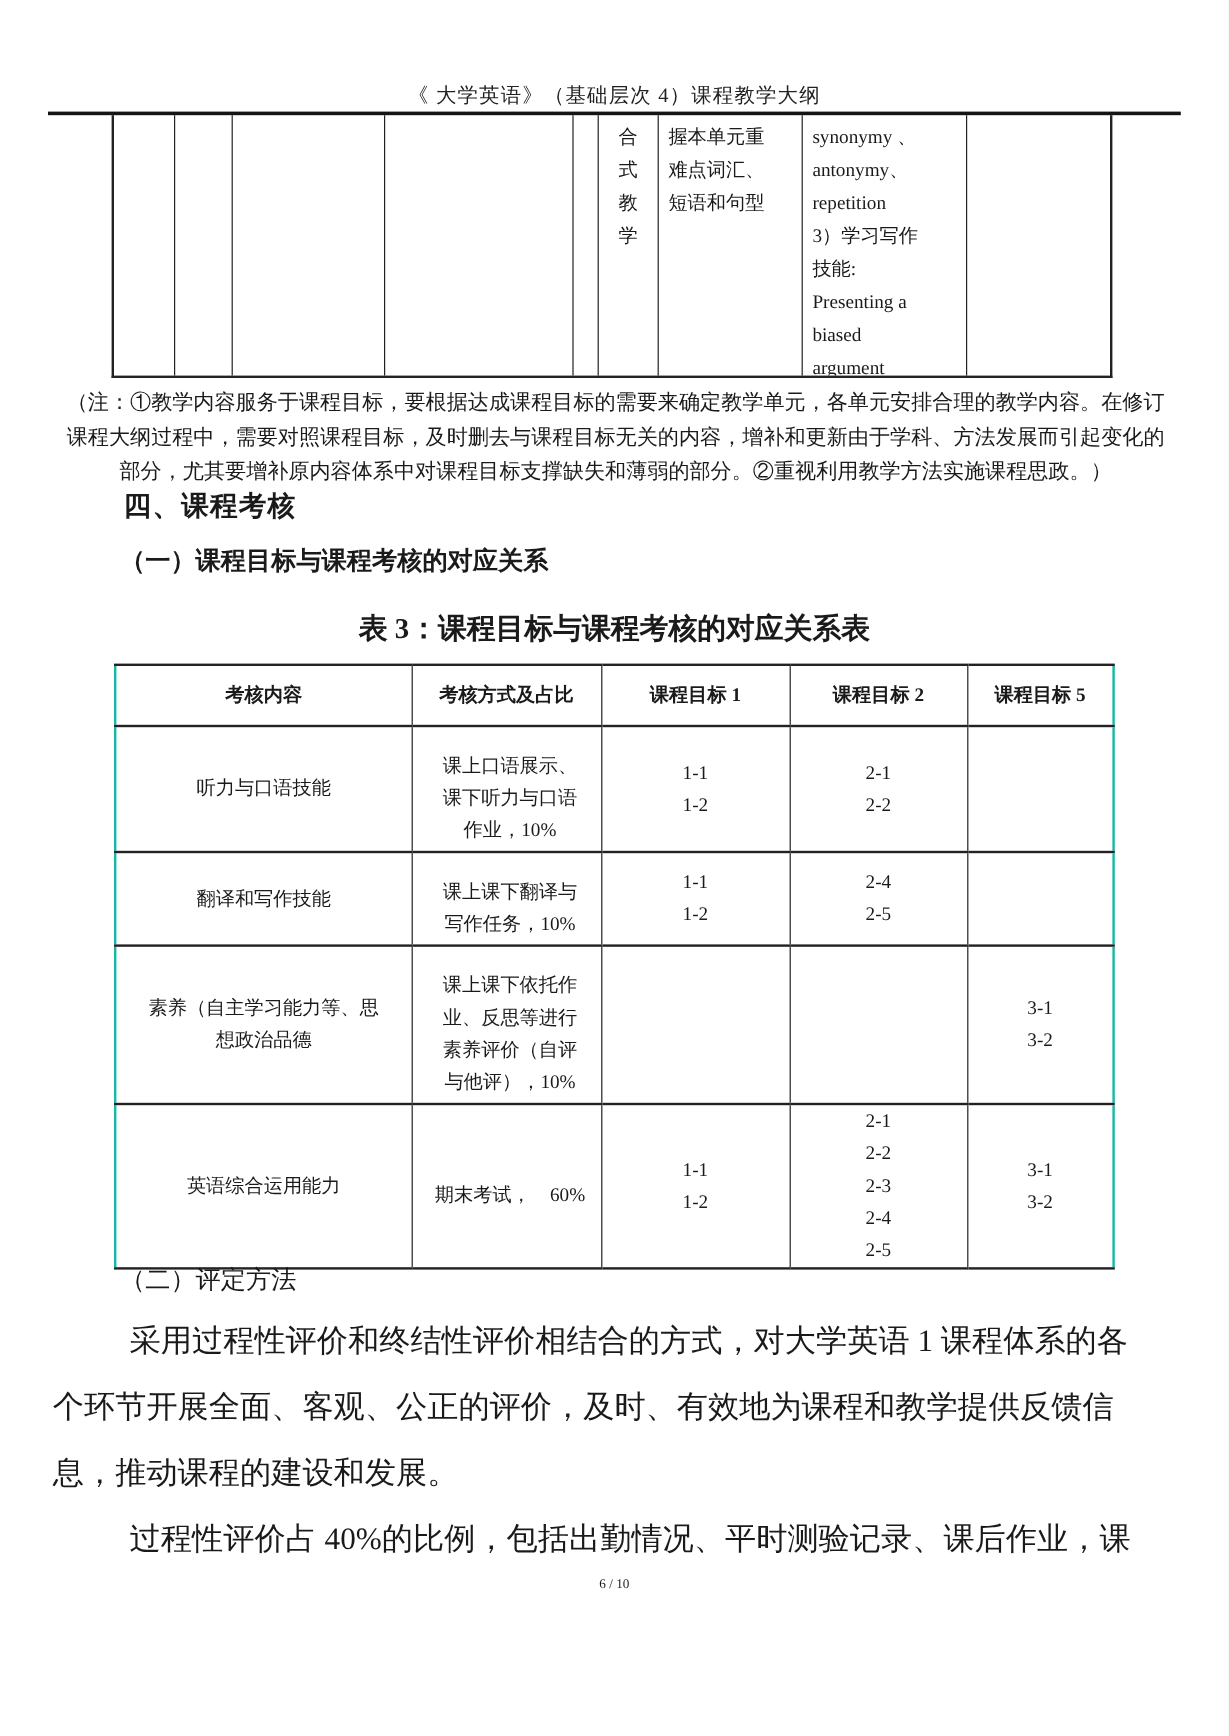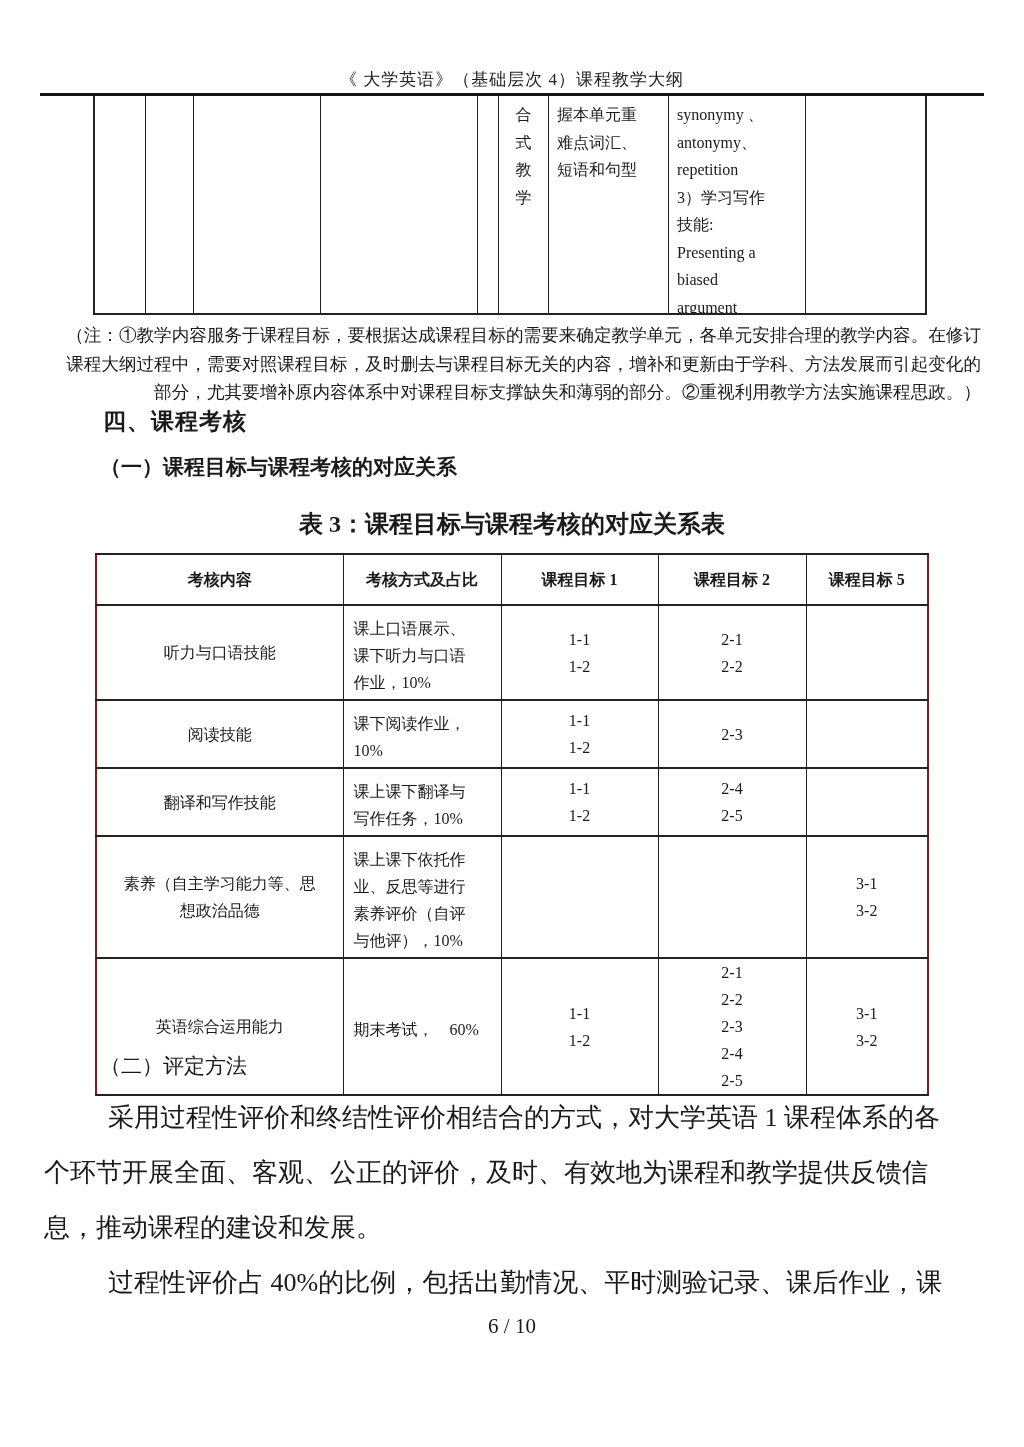--- a/index.html
+++ b/index.html
@@ -33,64 +33,64 @@
   }
   .top-table .cell:last-child { border-right:none; }
   .w0{width:51px} .w1{width:48px} .w2{width:127px} .w3{width:157px}
   .w4{width:21px} .w5{width:50px} .w6{width:120px} .w7{width:137px} .w8{width:121px}
   .tc-center { text-align:center; }
   .tc-pad { padding-left:8px; padding-right:16px; }
 
   
   .note {
     position:absolute; left:45px; top:321px; width:936px;
-    font-size:17.6px; line-height:28.5px; text-align:right;
+    font-size:17.6px; line-height:28.5px; text-align:center;
   }
 
   
   .sec4 {
     position:absolute; left:103px; top:406px;
     font-size:23px; font-weight:700; letter-spacing:1px;
   }
   .sub1 { position:absolute; left:100px; top:453px; font-size:21px;font-weight:bold; }
   .tbl-title {
     position:absolute; left:0; top:508px; width:100%;
     text-align:center; font-size:24px; font-weight:700;
   }
   .sub2 { position:absolute; left:100px; top:1052px; font-size:21px; }
 
   
   .assess {
     position:absolute; left:95px; top:553px; width:832px;
     border-collapse:collapse; table-layout:fixed;
-    border:2px solid #7f1d1d;
+    border:2px solid #14b8a6;
   }
   .assess th, .assess td {
     border-left:1px solid #222; border-right:1px solid #222;
     border-top:2px solid #222; border-bottom:2px solid #222;
     font-size:16px; line-height:27px; padding:0;
     vertical-align:middle; text-align:center; overflow:hidden;
   }
   .assess th { font-weight:700; }
-  .assess td.c-method { text-align:left; padding:9px 4px 3px 10px; }
+  .assess td.c-method { text-align:center; padding:19px 4px 3px 10px; }
   tr.hr{height:51px} tr.r0{height:85px} tr.r1{height:53px}
   tr.r2{height:55px} tr.r3{height:109px} tr.r4{height:134px}
 
   
   .para {
     position:absolute; left:44px; width:928px;
     font-size:26px; line-height:55px; text-indent:64px;
   }
   .para1 { top:1090px; }
   .para2 { top:1255px; }
 
   
   .footer {
     position:absolute; top:1314px; left:0; width:100%;
-    text-align:center; font-size:21px; color:#1a1a1a;
+    text-align:center; font-size:11px; color:#1a1a1a;
   }
 </style>
 </head>
 <body>
 
 <div class="page">
 
   <div class="header-title">《 大学英语》（基础层次 4）课程教学大纲</div>
   <div class="header-rule"></div>
 
@@ -146,29 +146,20 @@
       <td class="pre">听力与口语技能</td>
       <td class="c-method pre">课上口语展示、
 课下听力与口语
 作业，10%</td>
       <td class="pre">1-1
 1-2</td>
       <td class="pre">2-1
 2-2</td>
       <td class="pre"></td>
     </tr>
-    <tr class="r1">
-      <td class="pre">阅读技能</td>
-      <td class="c-method pre">课下阅读作业，
-10%</td>
-      <td class="pre">1-1
-1-2</td>
-      <td class="pre">2-3</td>
-      <td class="pre"></td>
-    </tr>
     <tr class="r2">
       <td class="pre">翻译和写作技能</td>
       <td class="c-method pre">课上课下翻译与
 写作任务，10%</td>
       <td class="pre">1-1
 1-2</td>
       <td class="pre">2-4
 2-5</td>
       <td class="pre"></td>
     </tr>

